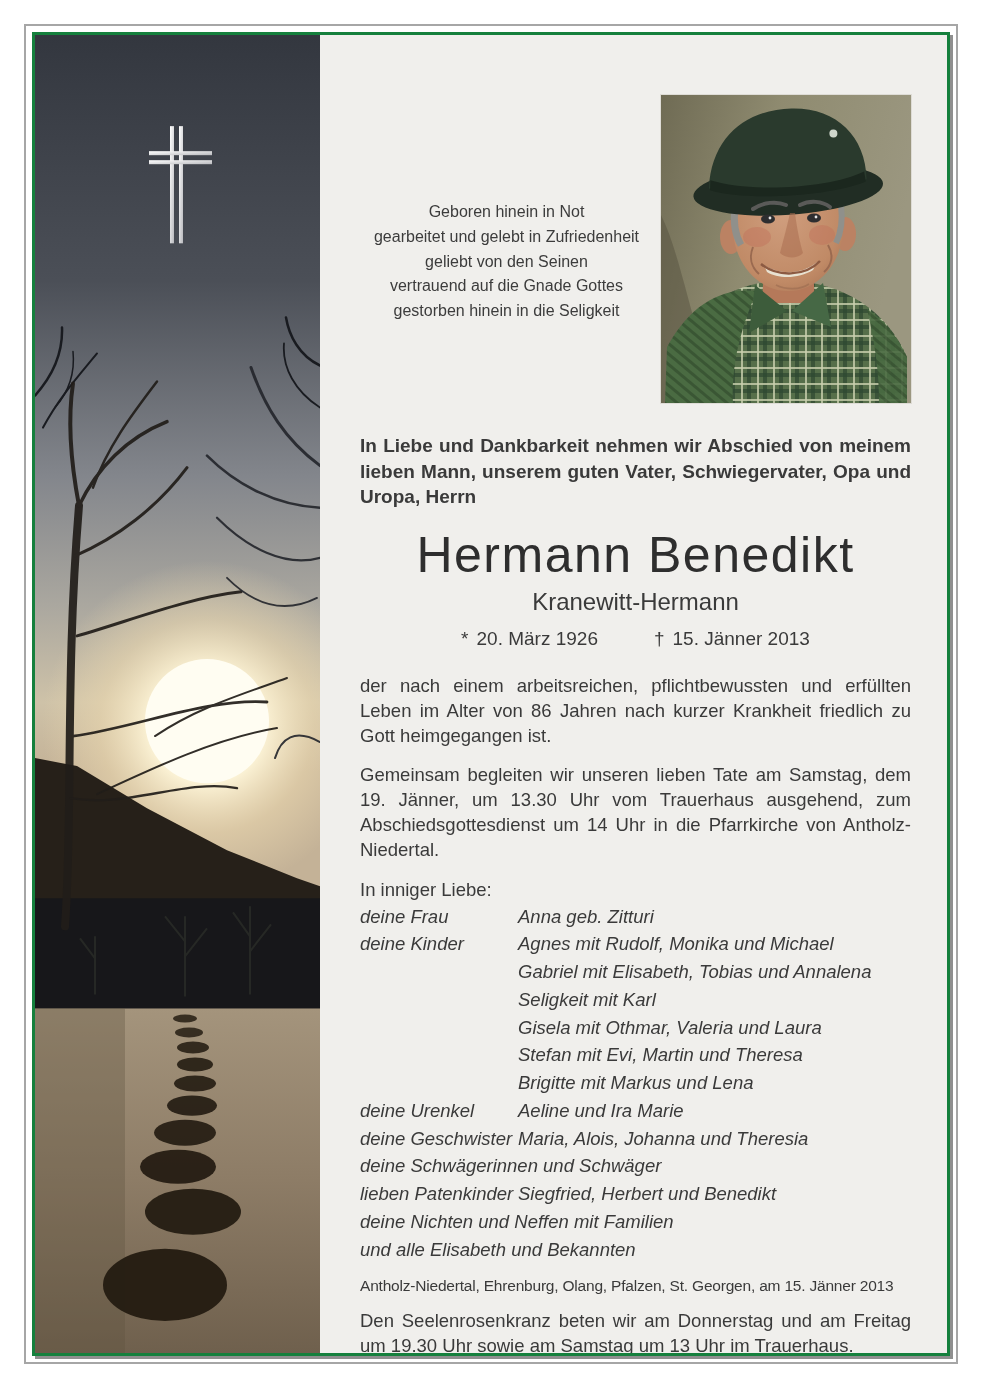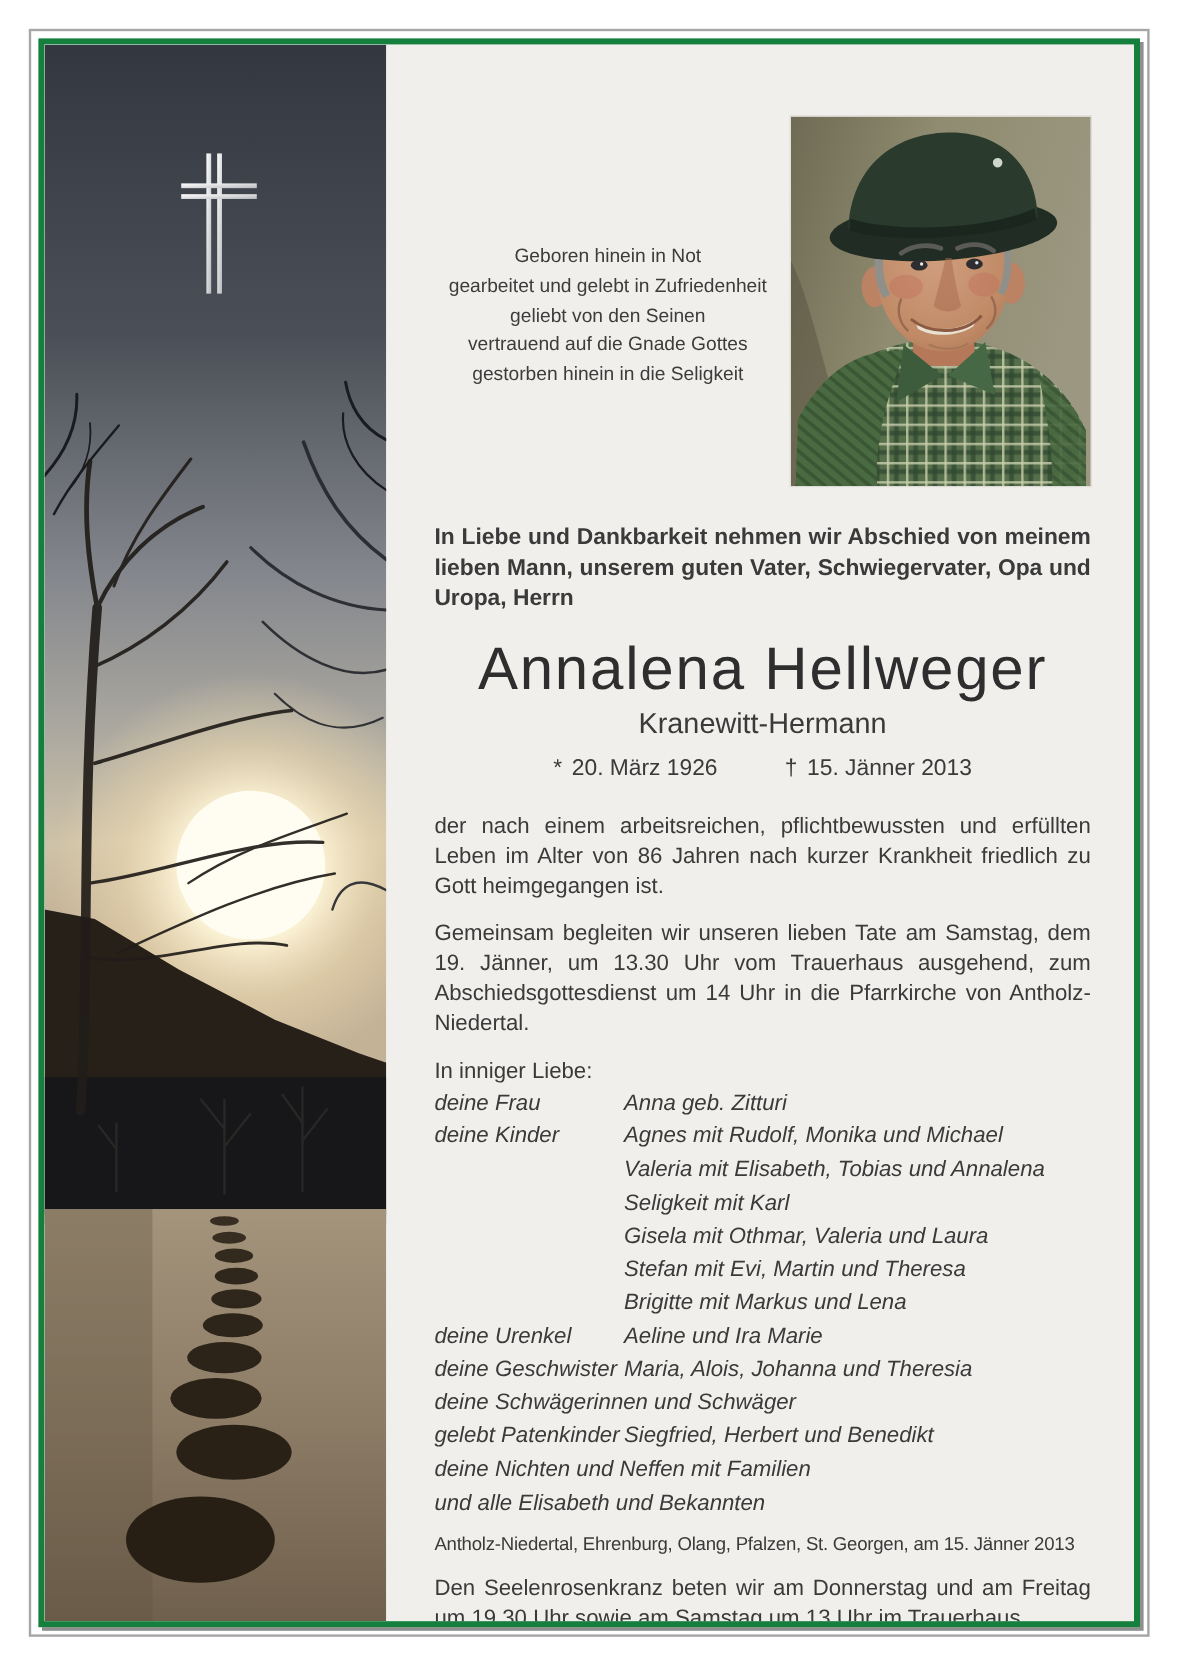--- a/index.html
+++ b/index.html
@@ -1,21 +1,21 @@
 <!DOCTYPE html>
 <html><head>
 <meta charset="utf-8">
 <style>
   html,body{margin:0;padding:0;background:#ffffff;}
   .page{position:relative;width:982px;height:1388px;background:#ffffff;overflow:hidden;
         font-family:"Liberation Sans","DejaVu Sans",sans-serif;color:#3a3a3a;}
   .frame{position:absolute;left:24px;top:24px;right:24px;bottom:24px;
          border:2px solid #a6a6a6;background:#ffffff;padding:6px;box-sizing:border-box;}
   .card{display:flex;width:100%;height:100%;background:#f0efec;
-        border:5px solid #15803d;box-shadow:3px 3px 0 #8f8f8f;box-sizing:border-box;overflow:hidden;}
+        border:3px solid #15803d;box-shadow:3px 3px 0 #8f8f8f;box-sizing:border-box;overflow:hidden;}
   .photo{width:285px;flex:0 0 285px;position:relative;overflow:hidden;}
   .photo svg{display:block;width:285px;height:100%;}
   .content{flex:1;display:flex;flex-direction:column;padding:0 36px 8px 40px;box-sizing:border-box;}
   .top-row{display:flex;margin-top:60px;}
   .motto{flex:1;padding-top:105px;text-align:center;font-size:16px;line-height:1.55;color:#3c3c3c;}
   .portrait{width:250px;height:308px;flex:0 0 250px;margin-left:8px;outline:1px solid #dedcd6;}
   .portrait svg{display:block;width:250px;height:308px;}
   .intro{margin:30px 0 0 0;font-size:19px;line-height:1.35;text-align:justify;font-weight:bold;}
   h1.name{margin:16px 0 2px 0;text-align:center;font-size:50px;font-weight:400;
           letter-spacing:1.5px;color:#2e2e2e;}
@@ -200,21 +200,21 @@
               <path d="M100,169 C116,182 144,182 159,166" stroke="#8c5a42" stroke-width="2.5" fill="none"></path>
               <path d="M92,152 C88,162 90,172 98,179" stroke="#9a6a50" stroke-width="2" fill="none"></path>
               <path d="M167,150 C173,160 171,170 163,177" stroke="#9a6a50" stroke-width="2" fill="none"></path>
               <path d="M115,190 C125,195 139,195 148,189" stroke="#9a6a50" stroke-width="1.6" fill="none" opacity="0.6"></path>
             </svg>
           </div>
         </div>
 
         <p class="intro">In Liebe und Dankbarkeit nehmen wir Abschied von meinem lieben Mann, unserem guten Vater, Schwiegervater, Opa und Uropa, Herrn</p>
 
-        <h1 class="name">Annalena Hellweger</h1>
+        <h1 class="name">Hermann Benedikt</h1>
         <div class="nickname">Kranewitt-Hermann</div>
 
         <div class="dates">
           <span><span class="sym">*</span><span>20. März 1926</span></span>
           <span><span class="sym">†</span><span>15. Jänner 2013</span></span>
         </div>
 
         <p class="para">der nach einem arbeitsreichen, pflichtbewussten und erfüllten Leben im Alter von 86 Jahren nach kurzer Krankheit friedlich zu Gott heimgegangen ist.</p>
         <p class="para">Gemeinsam begleiten wir unseren lieben Tate am Samstag, dem 19. Jänner, um 13.30 Uhr vom Trauerhaus ausgehend, zum Abschiedsgottesdienst um 14 Uhr in die Pfarrkirche von Antholz-Niedertal.</p>
 
@@ -224,21 +224,21 @@
           <div class="frow">
             <div class="flabel">deine Frau</div>
             <div class="fvalues">
                 <div>Anna geb. Zitturi</div>
               </div>
           </div>
           <div class="frow">
             <div class="flabel">deine Kinder</div>
             <div class="fvalues">
               <div>Agnes mit Rudolf, Monika und Michael</div>
-              <div>Valeria mit Elisabeth, Tobias und Annalena</div>
+              <div>Gabriel mit Elisabeth, Tobias und Annalena</div>
               <div>Seligkeit mit Karl</div>
               <div>Gisela mit Othmar, Valeria und Laura</div>
               <div>Stefan mit Evi, Martin und Theresa</div>
               <div>Brigitte mit Markus und Lena</div>
             </div>
           </div>
           <div class="frow">
             <div class="flabel">deine Urenkel</div>
             <div class="fvalues">
                 <div>Aeline und Ira Marie</div>
@@ -247,21 +247,21 @@
           <div class="frow">
             <div class="flabel">deine Geschwister</div>
             <div class="fvalues">
                 <div>Maria, Alois, Johanna und Theresia</div>
               </div>
           </div>
           <div class="frow full">
             <div class="flabel">deine Schwägerinnen und Schwäger</div>
           </div>
           <div class="frow">
-            <div class="flabel">gelebt Patenkinder</div>
+            <div class="flabel">lieben Patenkinder</div>
             <div class="fvalues">
                 <div>Siegfried, Herbert und Benedikt</div>
               </div>
           </div>
           <div class="frow full">
             <div class="flabel">deine Nichten und Neffen mit Familien</div>
           </div>
           <div class="frow full">
             <div class="flabel">und alle Elisabeth und Bekannten</div>
           </div>

